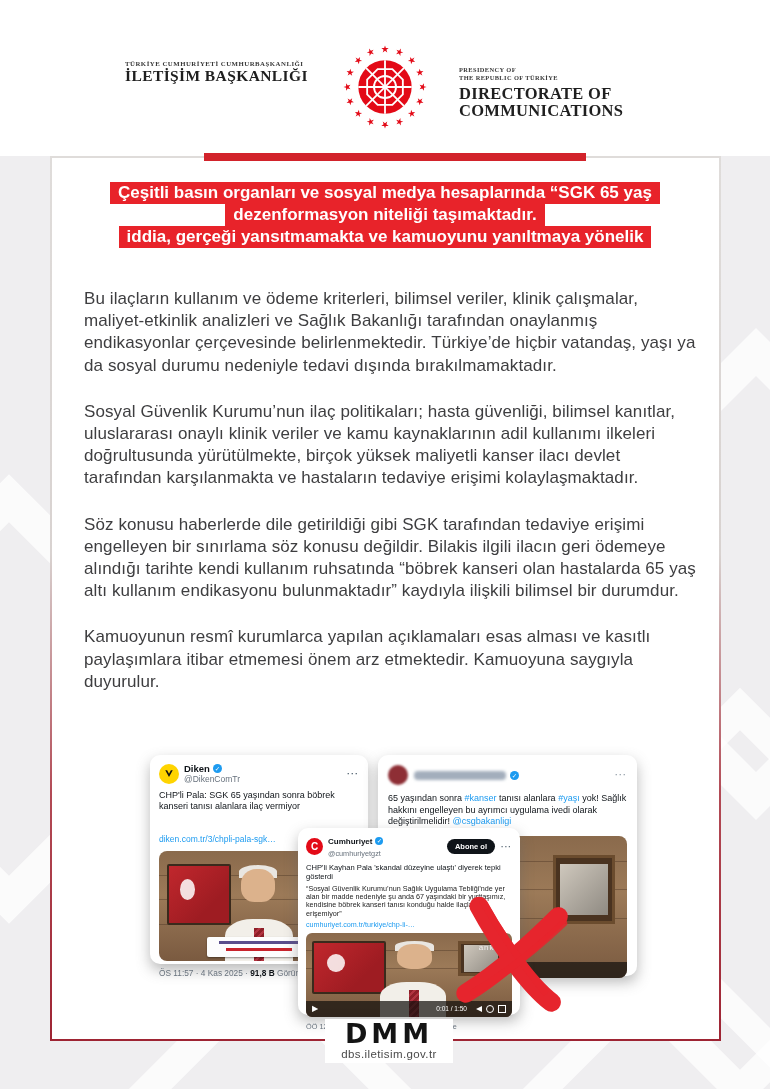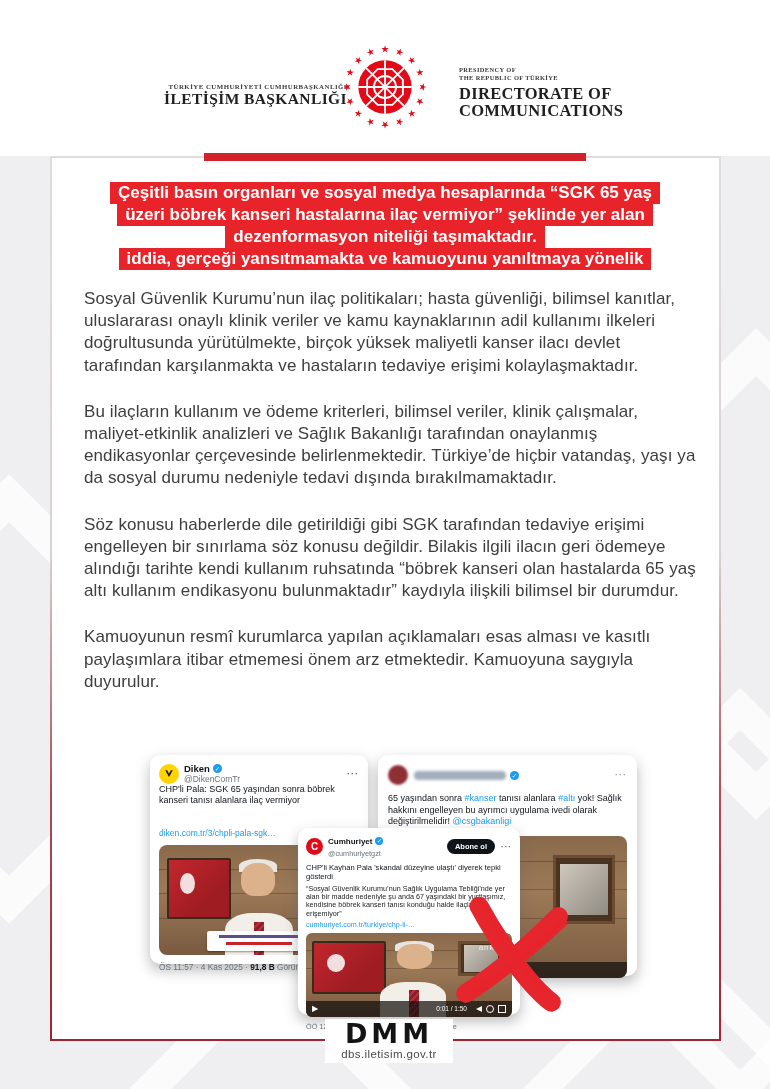--- a/index.html
+++ b/index.html
@@ -101,21 +101,21 @@
 <div class="page">
 
   <div class="pat" style="left:-150px;top:540px;width:250px;height:250px;"></div>
   <div class="pat" style="right:-160px;top:400px;width:280px;height:280px;"></div>
   <div class="pat" style="left:120px;top:1010px;width:240px;height:240px;border-width:30px;"></div>
   <div class="pat" style="right:-40px;top:990px;width:210px;height:210px;border-width:28px;"></div>
   <div class="pat" style="right:-120px;top:750px;width:240px;height:240px;border-width:30px;"></div>
 
   <div class="header-band"></div>
 
-  <div class="abs" style="left:125px;top:83px;width:222px;text-align:right;z-index:2;">
+  <div class="abs" style="left:125px;top:60px;width:222px;text-align:left;z-index:2;">
     <div class="hl-small">TÜRKİYE CUMHURİYETİ CUMHURBAŞKANLIĞI</div>
     <div class="hl-big">İLETİŞİM BAŞKANLIĞI</div>
   </div>
 
   <div class="abs" style="left:339px;top:41px;z-index:2;">
     <svg width="92" height="92" viewBox="0 0 100 100">
       <defs>
         <path id="star" d="M0,-4.2 L0.94,-1.29 L3.99,-1.3 L1.52,0.49 L2.47,3.4 L0,1.6 L-2.47,3.4 L-1.52,0.49 L-3.99,-1.3 L-0.94,-1.29 Z" fill="#e30a17"></path>
       </defs>
       <circle cx="50" cy="50" r="29" fill="#e30a17"></circle>
@@ -154,46 +154,45 @@
   </div>
 
   <div class="card-frame">
     <div class="card-inner"></div>
   </div>
 
   <div class="top-red-bar"></div>
 
   <div class="claim">
     <div><span>Çeşitli basın organları ve sosyal medya hesaplarında “SGK 65 yaş</span></div>
-    <div><span>üzeri böbrek kanseri hastalarına ilaç vermiyor” şeklinde yer alan</span></div>
     <div><span>dezenformasyon niteliği taşımaktadır.</span></div>
     <div><span>iddia, gerçeği yansıtmamakta ve kamuoyunu yanıltmaya yönelik</span></div>
   </div>
 
   <div class="paras">
+    <p>Bu ilaçların kullanım ve ödeme kriterleri, bilimsel veriler, klinik çalışmalar, maliyet-etkinlik analizleri ve Sağlık Bakanlığı tarafından onaylanmış endikasyonlar çerçevesinde belirlenmektedir. Türkiye’de hiçbir vatandaş, yaşı ya da sosyal durumu nedeniyle tedavi dışında bırakılmamaktadır.</p>
     <p>Sosyal Güvenlik Kurumu’nun ilaç politikaları; hasta güvenliği, bilimsel kanıtlar, uluslararası onaylı klinik veriler ve kamu kaynaklarının adil kullanımı ilkeleri doğrultusunda yürütülmekte, birçok yüksek maliyetli kanser ilacı devlet tarafından karşılanmakta ve hastaların tedaviye erişimi kolaylaşmaktadır.</p>
-    <p>Bu ilaçların kullanım ve ödeme kriterleri, bilimsel veriler, klinik çalışmalar, maliyet-etkinlik analizleri ve Sağlık Bakanlığı tarafından onaylanmış endikasyonlar çerçevesinde belirlenmektedir. Türkiye’de hiçbir vatandaş, yaşı ya da sosyal durumu nedeniyle tedavi dışında bırakılmamaktadır.</p>
     <p>Söz konusu haberlerde dile getirildiği gibi SGK tarafından tedaviye erişimi engelleyen bir sınırlama söz konusu değildir. Bilakis ilgili ilacın geri ödemeye alındığı tarihte kendi kullanım ruhsatında “böbrek kanseri olan hastalarda 65 yaş altı kullanım endikasyonu bulunmaktadır” kaydıyla ilişkili bilimsel bir durumdur.</p>
     <p>Kamuoyunun resmî kurumlarca yapılan açıklamaları esas alması ve kasıtlı paylaşımlara itibar etmemesi önem arz etmektedir. Kamuoyuna saygıyla duyurulur.</p>
   </div>
 
   <div class="tweet" style="left:150px;top:755px;width:218px;height:209px;padding:9px;box-sizing:border-box;font-size:9px;">
     <div class="trow">
       <span style="width:20px;height:20px;border-radius:50%;background:#ffd400;display:inline-flex;align-items:center;justify-content:center;">
         <svg width="12" height="12" viewBox="0 0 16 16">
             <path d="M3,3 L8,12 L13,3 L10.5,3 L8,7.5 L5.5,3 Z" fill="#111"></path>
           </svg>
       </span>
       <span style="margin-left:5px;line-height:10px;">
         <span class="tname" style="font-size:9.5px;">Diken</span><span class="badge">✓</span><br>
         <span class="thandle" style="font-size:8.5px;">@DikenComTr</span>
       </span>
       <span class="more" style="font-size:9px;">···</span>
     </div>
-    <div style="margin-top:0;font-size:9px;line-height:11px;">CHP'li Pala: SGK 65 yaşından sonra böbrek kanseri tanısı alanlara ilaç vermiyor</div>
+    <div style="margin-top:6px;font-size:9px;line-height:11px;">CHP'li Pala: SGK 65 yaşından sonra böbrek kanseri tanısı alanlara ilaç vermiyor</div>
     <div class="tlink" style="margin-top:22px;font-size:8.5px;">diken.com.tr/3/chpli-pala-sgk…</div>
     <div class="scene" style="margin-top:7px;height:110px;">
       <div class="slat" style="top:22%;"></div>
         <div class="slat" style="top:44%;"></div>
         <div class="slat" style="top:66%;"></div>
       <div class="redscreen">
           <div class="crescent"></div>
         </div>
       <div class="hair"></div>
         <div class="head"></div>
@@ -210,21 +209,21 @@
   </div>
 
   <div class="tweet" style="left:378px;top:755px;width:259px;height:221px;padding:10px;box-sizing:border-box;font-size:9px;">
     <div class="trow">
       <span class="blur-avatar"></span>
       <span class="blur-name" style="margin-left:6px;"></span>
       <span class="badge" style="margin-left:4px;">✓</span>
       <span class="more" style="font-size:9px;color:#9aa4ad;">···</span>
     </div>
     <div style="margin-top:8px;font-size:9px;line-height:11.5px;">
-      <span>65 yaşından sonra </span><span class="tag">#kanser</span><span> tanısı alanlara </span><span class="tag">#altı</span><span> yok! Sağlık hakkını engelleyen bu ayrımcı uygulama ivedi olarak değiştirilmelidir! </span><span class="tag">@csgbakanligi</span>
+      <span>65 yaşından sonra </span><span class="tag">#kanser</span><span> tanısı alanlara </span><span class="tag">#yaşı</span><span> yok! Sağlık hakkını engelleyen bu ayrımcı uygulama ivedi olarak değiştirilmelidir! </span><span class="tag">@csgbakanligi</span>
     </div>
     <div class="scene" style="margin-top:8px;height:142px;">
       <div class="slat" style="top:18%;"></div>
         <div class="slat" style="top:38%;"></div>
         <div class="slat" style="top:58%;"></div>
       <div class="redscreen" style="left:-4%;width:16%;height:60%;"></div>
       <div class="frame">
           <div class="photo"></div>
         </div>
       <div class="hair" style="left:18%;top:34%;"></div>

